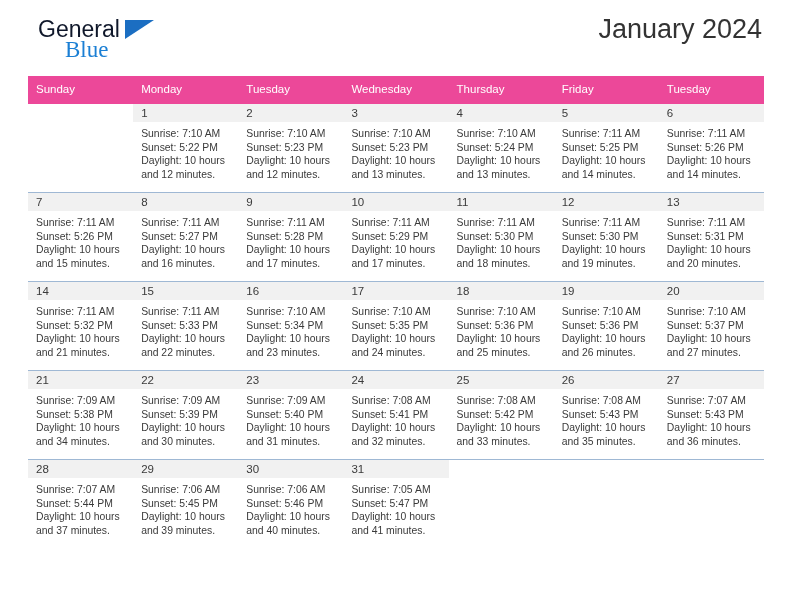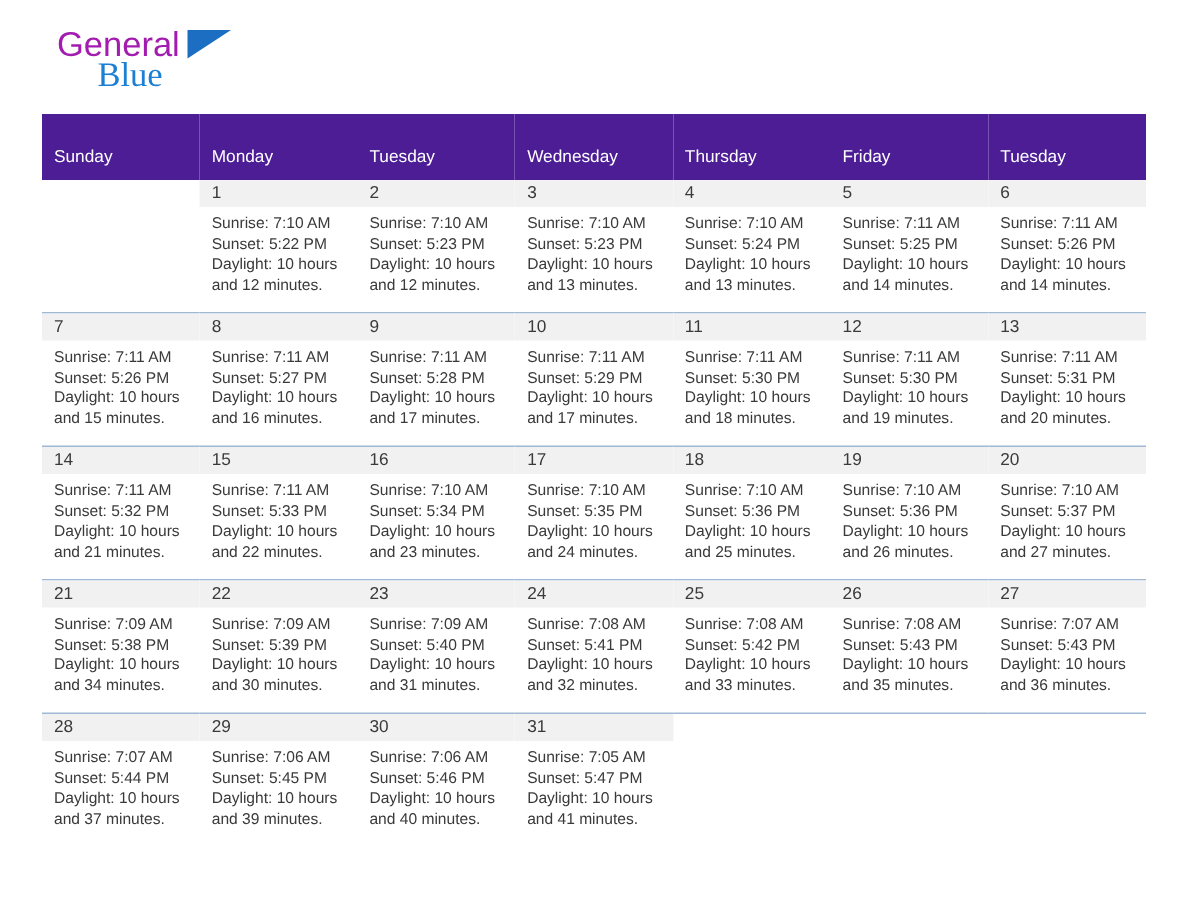--- a/index.html
+++ b/index.html
@@ -35,21 +35,21 @@
     margin-top: 16px;
     width: 200px;
     height: 52px;
   }
   .logo-general {
     position: absolute;
     left: 10px;
     top: 0px;
     font-size: 23px;
     letter-spacing: 0px;
-    color: #a21caf;
+    color: #0f172a;
     font-family: "Liberation Sans", sans-serif;
   }
   .logo-tri {
     position: absolute;
     left: 97px;
     top: 4px;
     width: 0;
     height: 0;
     border-left: 29px solid #1b6ec2;
     border-bottom: 19px solid transparent;
@@ -82,26 +82,26 @@
 
   
   .calendar {
     width: 736px;
     border-collapse: collapse;
     table-layout: fixed;
   }
   .calendar col { width: 105.14px; }
 
   .dow-row th {
-    background: #4c1d95;
+    background: #ec4899;
     color: #ffffff;
     font-weight: normal;
     font-size: 11.5px;
     text-align: left;
-    padding: 20px 0 5px 8px;
+    padding: 4px 0 5px 8px;
     height: 19px;
     line-height: 1.1;
     border: none;
   }
 
   .week-row td {
     vertical-align: top;
     padding: 0;
     border: none;
     border-top: 1px solid #9fb8d4;
@@ -144,20 +144,21 @@
 
   <div class="topbar">
 
     <div class="logo">
       <span class="logo-general">General</span>
       <span class="logo-tri"></span>
       <span class="logo-blue">Blue</span>
     </div>
 
     <div class="titleblock">
+      <div class="cal-title">January 2024</div>
     </div>
 
   </div>
 
   <table class="calendar">
     <colgroup>
       <col>
         <col>
         <col>
         <col>

